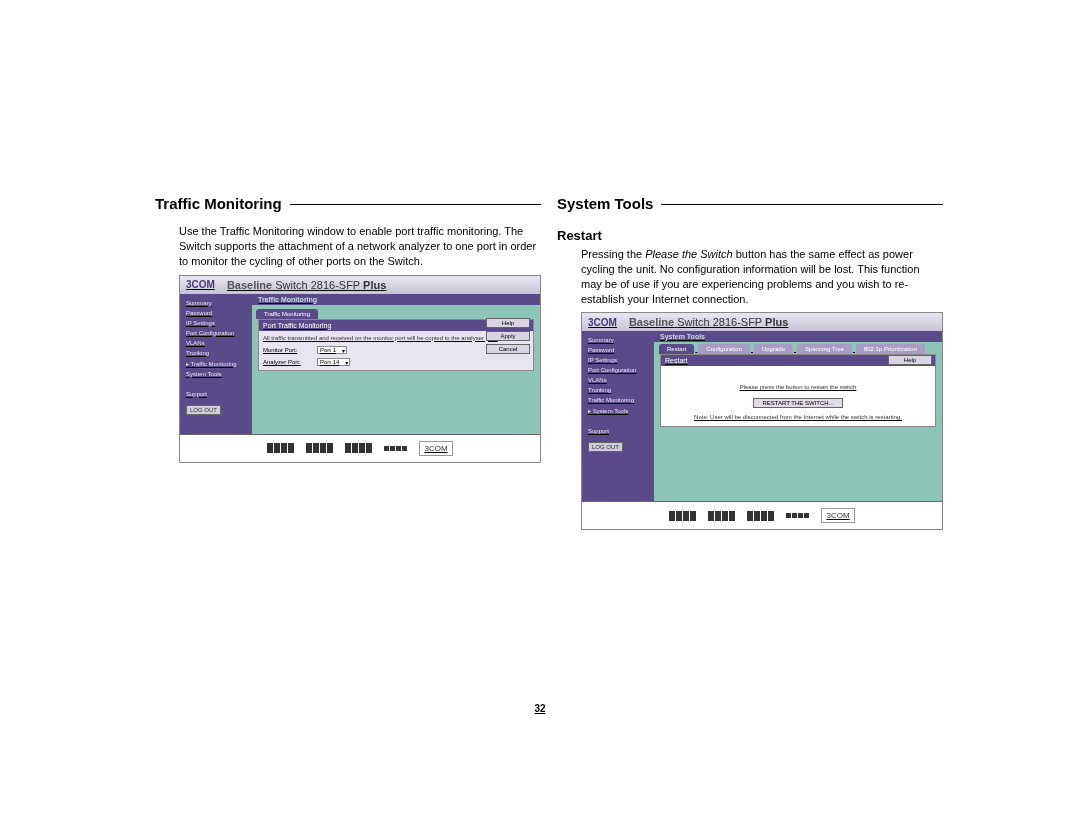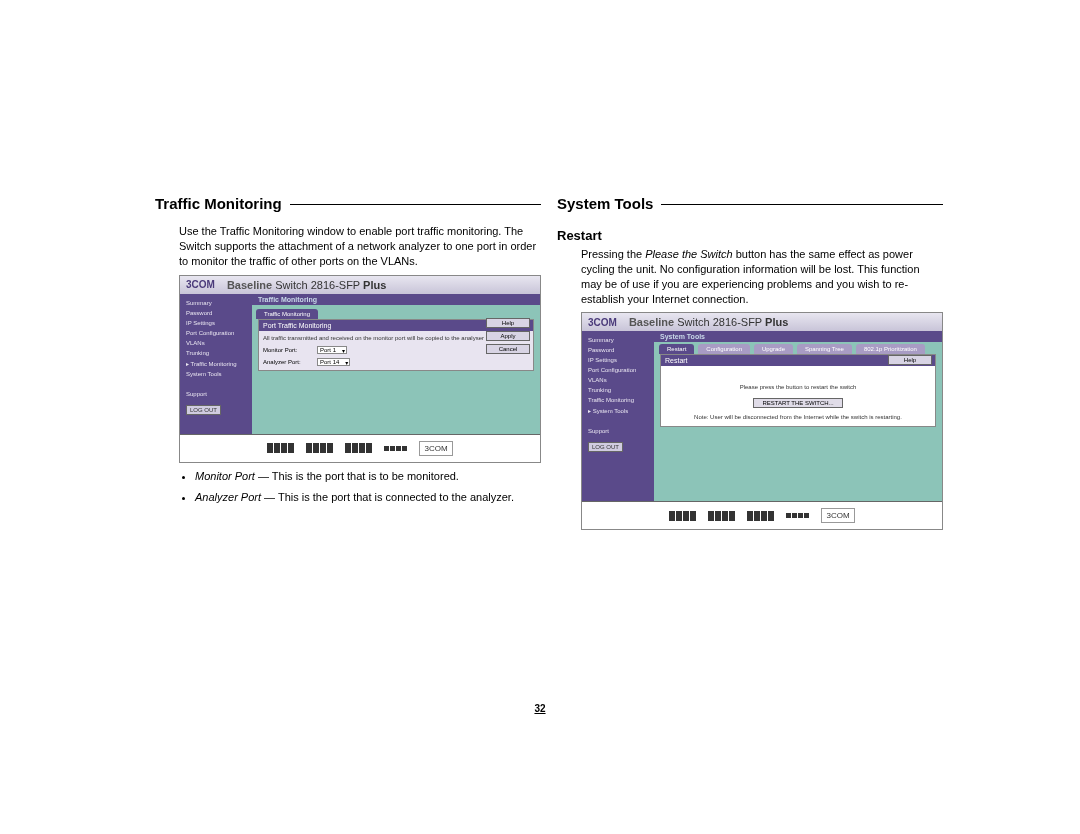--- a/index.html
+++ b/index.html
@@ -80,20 +80,21 @@
   }
 
   
   .screenshot {
     width: 360px;
     margin-left: 24px;
     border: 1px solid #888;
     background: #7f1d1d;
     font-size: 7px;
     overflow: hidden;
+    text-decoration: underline;
   }
   .ss-header {
     background: linear-gradient(to bottom, #e8e6f0, #c8c4d8);
     padding: 3px 6px;
     display: flex;
     align-items: center;
     gap: 4px;
   }
   .ss-3com {
     color: #4a3a7a;
@@ -256,21 +257,21 @@
 </head>
 <body>
 
 <div class="page-wrap">
 
   <div class="col">
     <div class="heading-row">
       <div class="rule"></div>
       <h2 class="section-heading">Traffic Monitoring</h2>
     </div>
-    <p class="body-text">Use the Traffic Monitoring window to enable port traffic monitoring. The Switch supports the attachment of a network analyzer to one port in order to monitor the traffic of other ports on the VLANs.</p>
+    <p class="body-text">Use the Traffic Monitoring window to enable port traffic monitoring. The Switch supports the attachment of a network analyzer to one port in order to monitor the cycling of other ports on the Switch.</p>
 
     <div class="screenshot">
       <div class="ss-header">
         <span class="ss-3com">3COM</span>
         <span class="ss-title">
           <span class="b1">Baseline</span>
           <span>Switch 2816-SFP</span>
           <span class="plus">Plus</span>
         </span>
       </div>
@@ -332,28 +333,20 @@
         <div class="port-group sm">
             <div class="port"></div>
             <div class="port"></div>
             <div class="port"></div>
             <div class="port"></div>
           </div>
         <span class="brand-3com">3COM</span>
       </div>
     </div>
 
-    <ul class="bullets">
-      <li>
-        <span class="italic">Monitor Port</span><span> — This is the port that is to be monitored.</span>
-      </li>
-      <li>
-        <span class="italic">Analyzer Port</span><span> — This is the port that is connected to the analyzer.</span>
-      </li>
-    </ul>
   </div>
 
   <div class="col">
     <div class="heading-row">
       <div class="rule"></div>
       <h2 class="section-heading">System Tools</h2>
     </div>
 
     <h3 class="sub-heading">Restart</h3>
     <p class="body-text">

